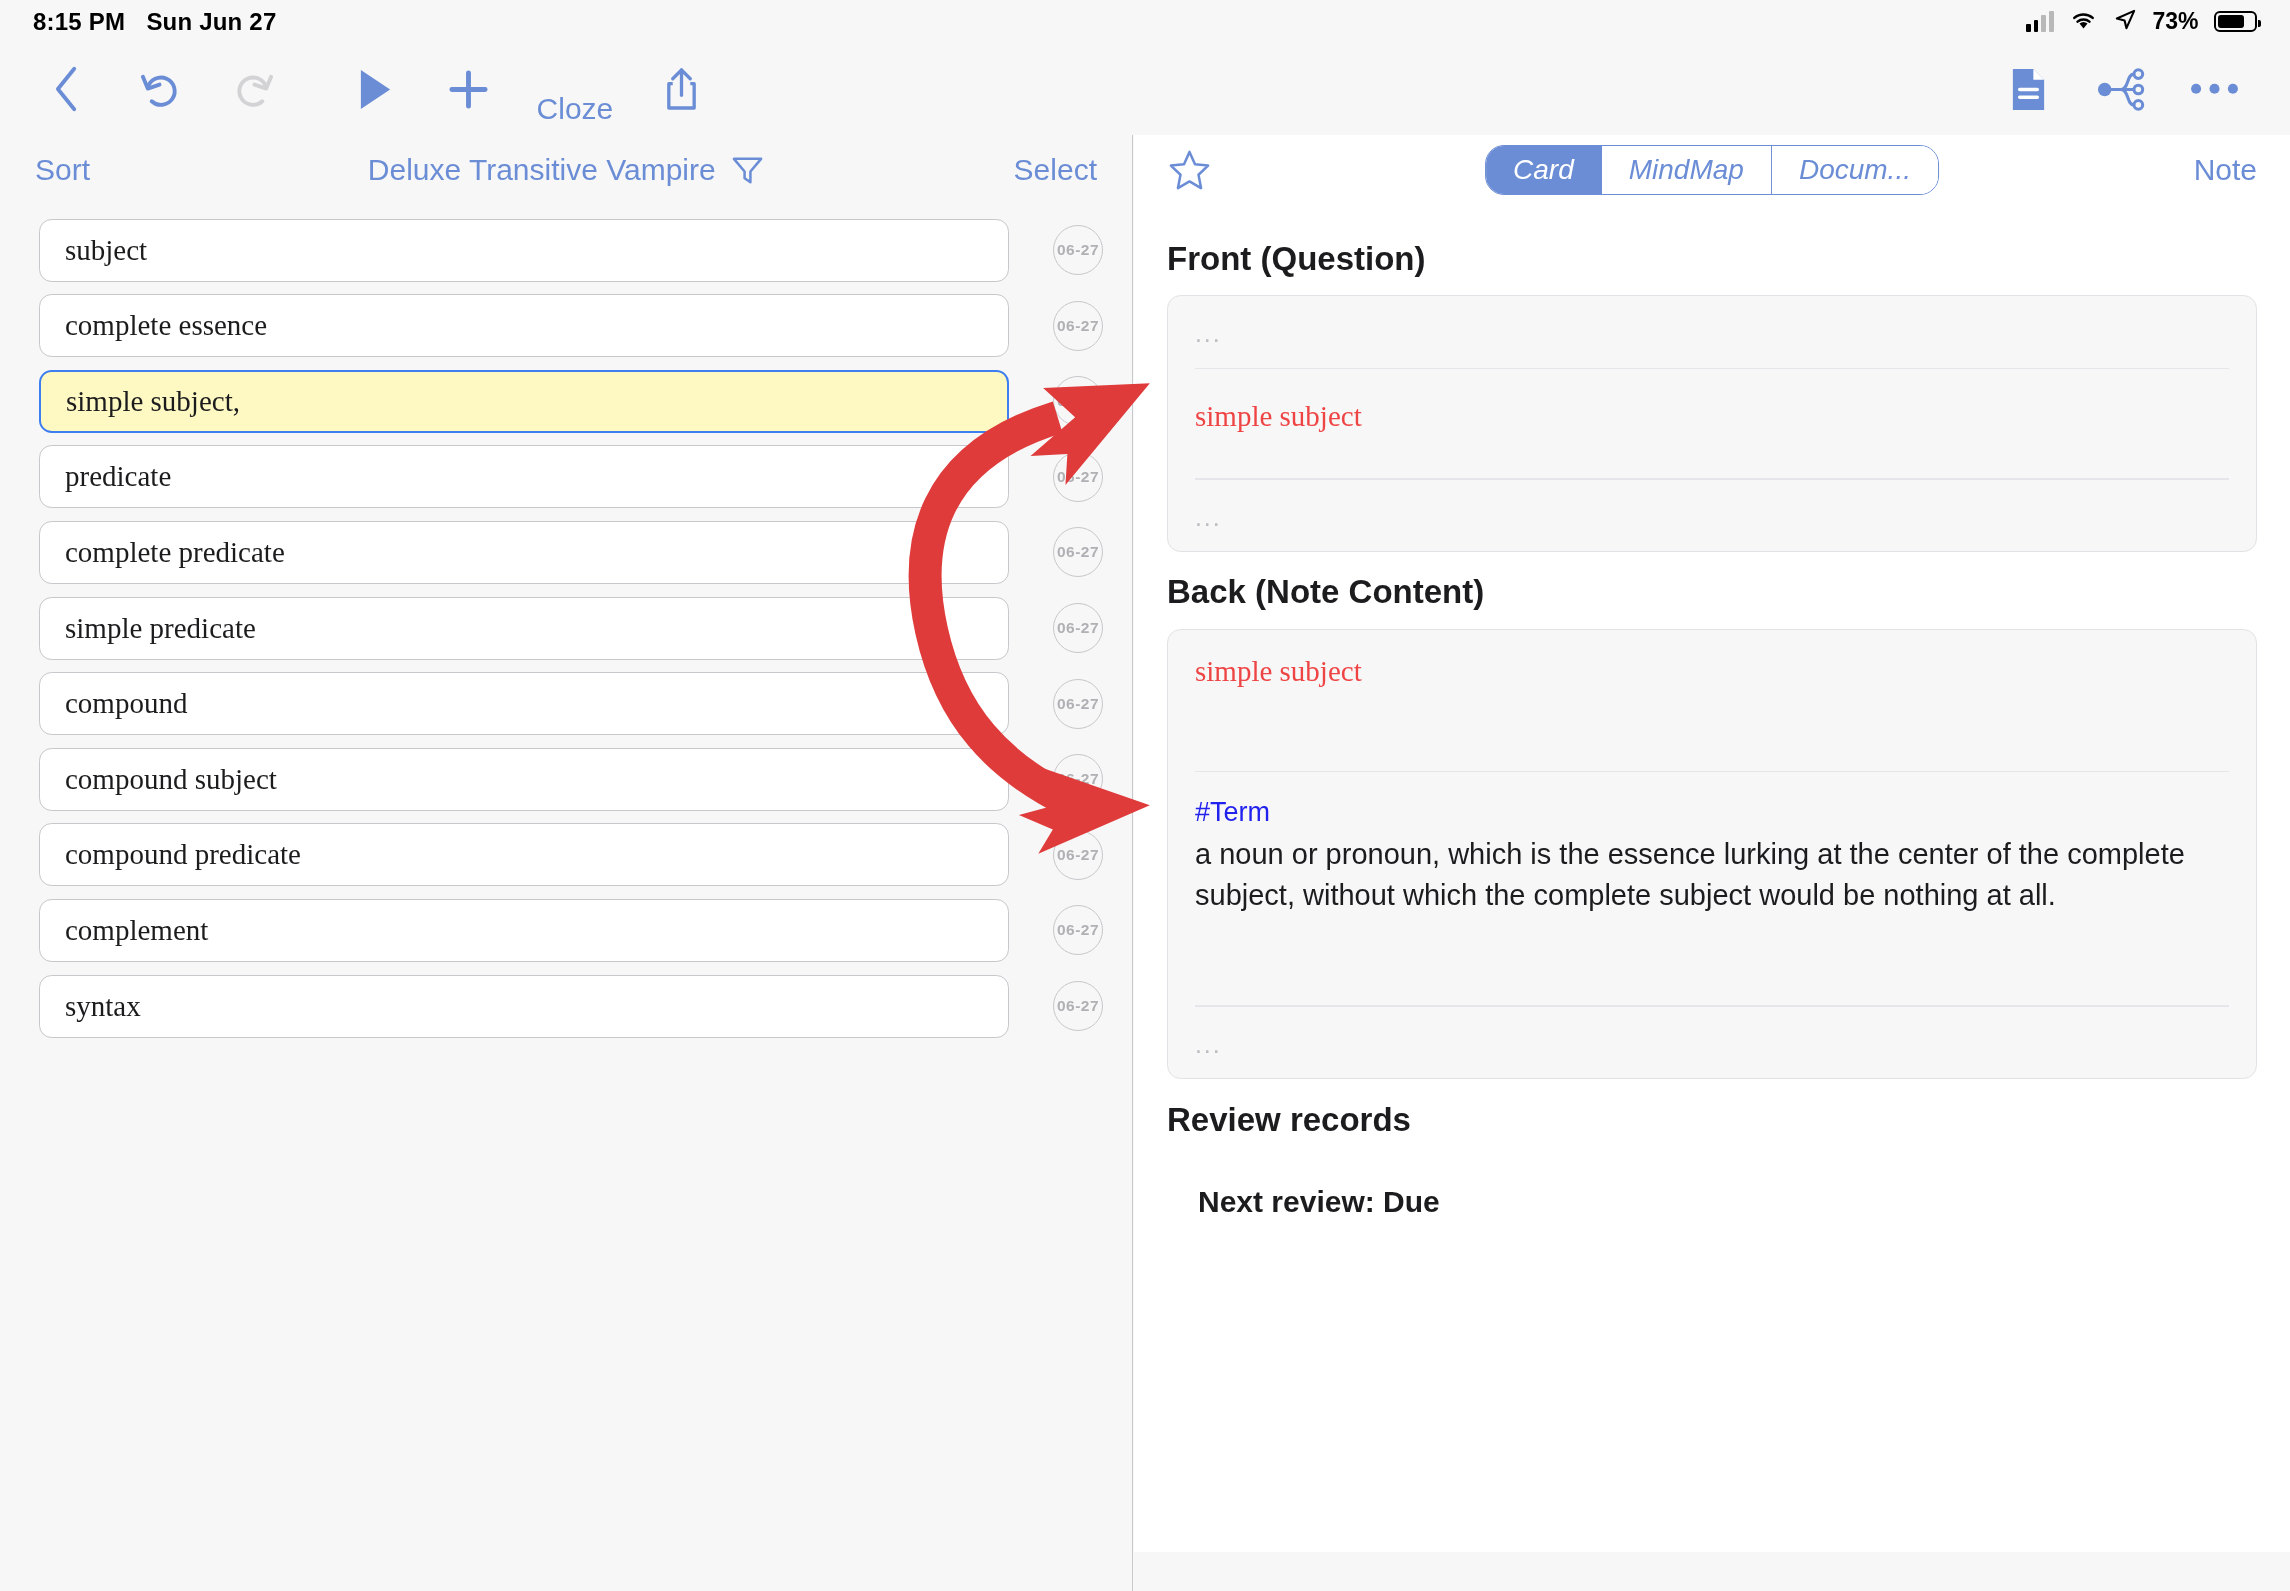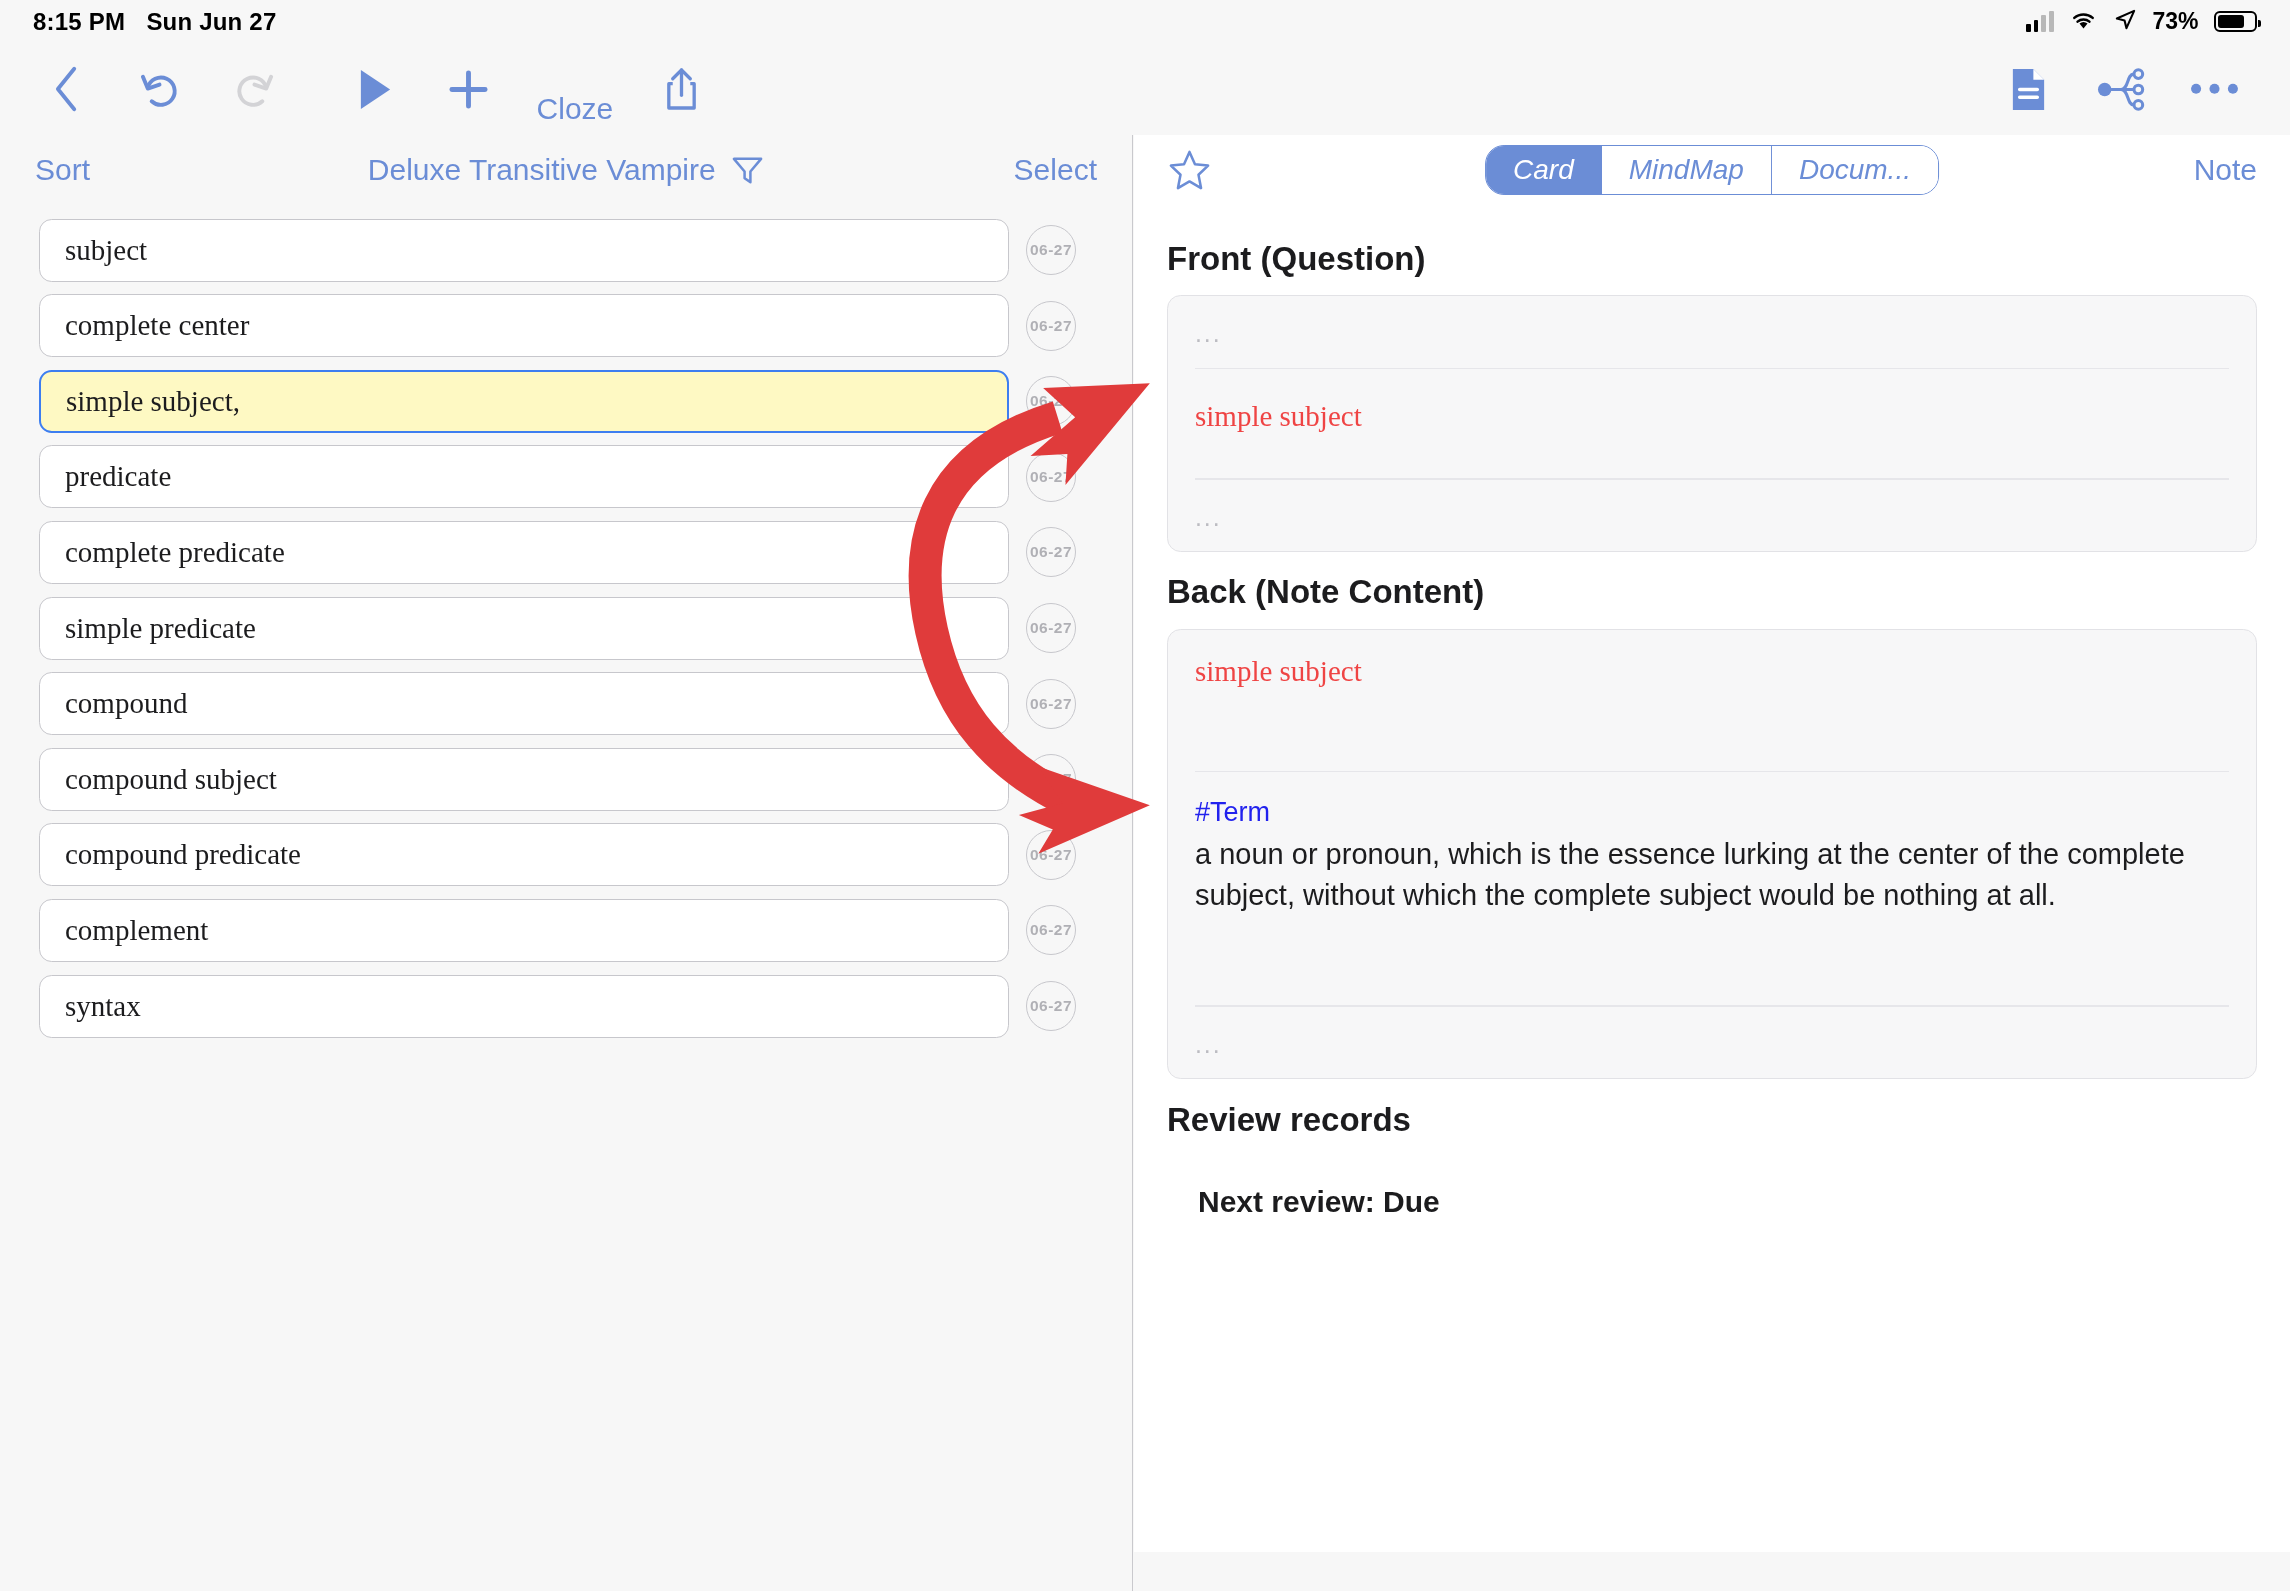--- a/index.html
+++ b/index.html
@@ -84,21 +84,21 @@
     display:flex; align-items:center; padding:0 25px;
   }
   .row.selected .row-card {
     border:2.9px solid #3d7ef0; background:#fef9c3;
   }
   .row-text {
     font-family:"Liberation Serif", serif;
     font-size:29px; color:#1c1c1e; line-height:1;
   }
   .row-badge {
-    position:absolute; left:1026px; top:50%; transform:translateY(-50%);
+    position:absolute; left:1053px; top:50%; transform:translateY(-50%);
     width:50px; height:50px; border-radius:50%;
     border:1.5px solid #c7c7cc; display:flex; align-items:center; justify-content:center;
     color:#b0b0b5; font-size:15.5px; font-weight:bold; letter-spacing:0.5px;
     font-family:"Liberation Sans", sans-serif;
   }
 
   
   .right-head { height:70px; display:flex; align-items:center; padding:0 33px; position:relative; }
   .star-btn { cursor:pointer; display:flex; }
   .seg {
@@ -263,21 +263,21 @@
 
       <div class="list" id="card-list">
           <div class="row">
             <div class="row-card">
               <span class="row-text">subject</span>
             </div>
             <div class="row-badge">06-27</div>
           </div>
           <div class="row">
             <div class="row-card">
-              <span class="row-text">complete center</span>
+              <span class="row-text">complete essence</span>
             </div>
             <div class="row-badge">06-27</div>
           </div>
           <div class="row selected">
             <div class="row-card">
               <span class="row-text">simple subject,</span>
             </div>
             <div class="row-badge">06-27</div>
           </div>
           <div class="row">

